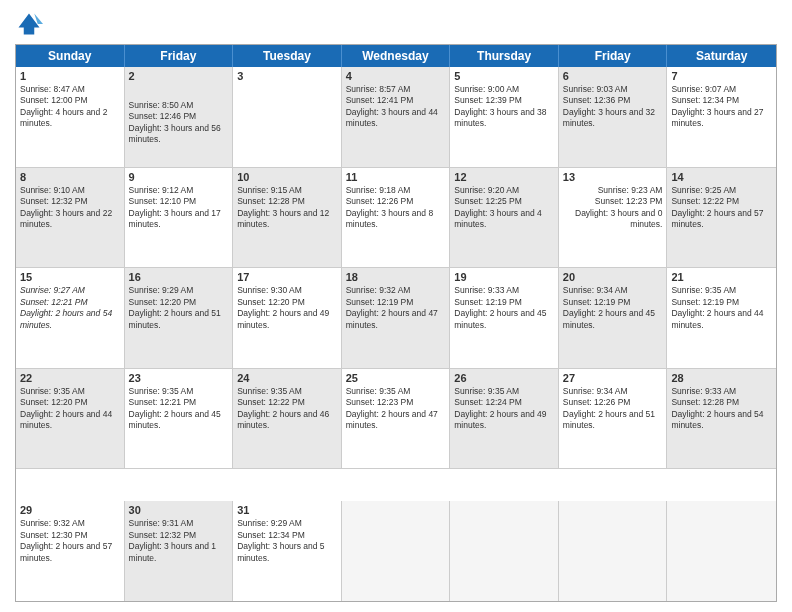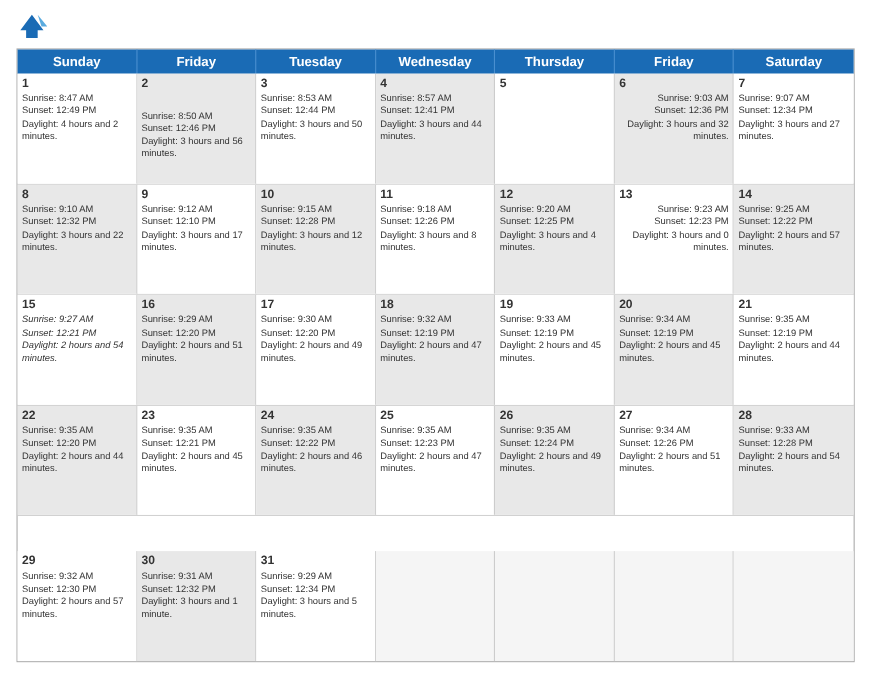--- a/index.html
+++ b/index.html
@@ -141,47 +141,47 @@
         <div class="cal-header-cell">Wednesday</div>
         <div class="cal-header-cell">Thursday</div>
         <div class="cal-header-cell">Friday</div>
         <div class="cal-header-cell">Saturday</div>
       </div>
     <div class="cal-body">
     <div class="cal-row">
           <div class="cal-cell">
             <span class="day-num">1</span>
             <div class="cell-text" style="white-space: pre-line;">Sunrise: 8:47 AM
-Sunset: 12:49 PM
+Sunset: 12:00 PM
 Daylight: 4 hours and 2 minutes.</div>
           </div>
           <div class="cal-cell shaded">
             <span class="day-num">2</span>
             <div class="cell-text" style="white-space: pre-line; margin-top: 18px;">Sunrise: 8:50 AM
 Sunset: 12:46 PM
 Daylight: 3 hours and 56 minutes.</div>
           </div>
           <div class="cal-cell">
             <span class="day-num">3</span>
-            <div class="cell-text" style="white-space: pre-line;">Sunrise: 8:53 AM
-Sunset: 12:44 PM
-Daylight: 3 hours and 50 minutes.</div>
           </div>
           <div class="cal-cell shaded">
             <span class="day-num">4</span>
             <div class="cell-text" style="white-space: pre-line;">Sunrise: 8:57 AM
 Sunset: 12:41 PM
 Daylight: 3 hours and 44 minutes.</div>
           </div>
           <div class="cal-cell">
             <span class="day-num">5</span>
+            <div class="cell-text" style="white-space: pre-line;">Sunrise: 9:00 AM
+Sunset: 12:39 PM
+Daylight: 3 hours and 38 minutes.</div>
           </div>
           <div class="cal-cell shaded">
             <span class="day-num">6</span>
-            <div class="cell-text" style="white-space: pre-line; text-align: right;">Sunrise: 9:03 AM
+            <div class="cell-text" style="white-space: pre-line;">Sunrise: 9:03 AM
 Sunset: 12:36 PM
 Daylight: 3 hours and 32 minutes.</div>
           </div>
           <div class="cal-cell">
             <span class="day-num">7</span>
             <div class="cell-text" style="white-space: pre-line;">Sunrise: 9:07 AM
 Sunset: 12:34 PM
 Daylight: 3 hours and 27 minutes.</div>
           </div>
         </div>

